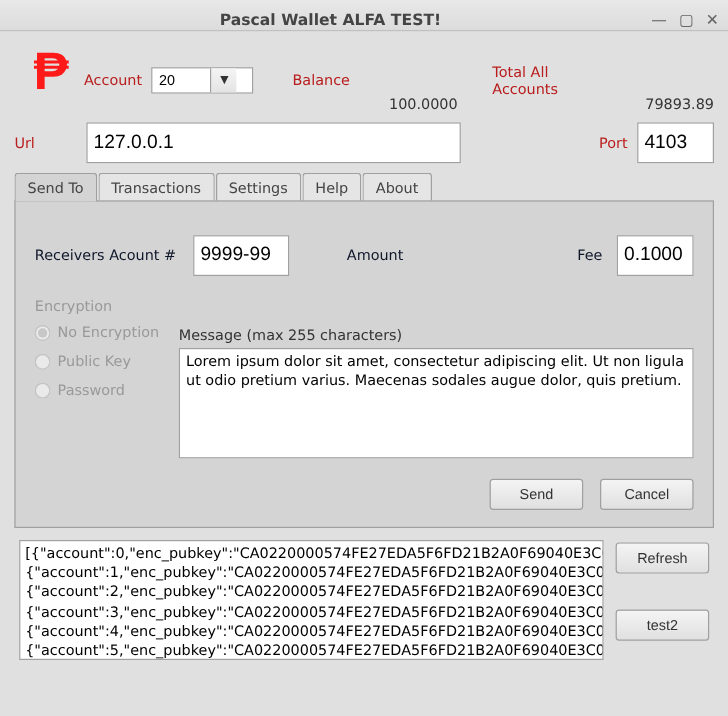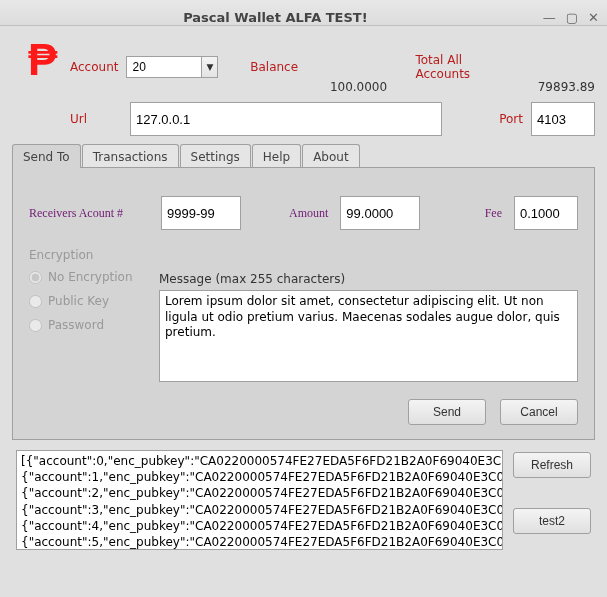--- a/index.html
+++ b/index.html
@@ -35,33 +35,33 @@
   left: 28px;
   top: 38px;
   font-size: 44px;
   font-weight: 900;
   color: #ff1a1a;
   font-family: Arial, sans-serif;
   line-height: 1;
 }
 .row { display: flex; align-items: center; gap: 8px; margin-bottom: 8px; }
 .row.header1 { margin-left: 58px; padding-top: 6px; }
-.row.header2 { margin-left: 58px; }
+.row.header2 { }
 label.fld { color: #b91c1c; }
 .combo {
   display: flex;
   align-items: center;
   border: 1px solid #a0a0a0;
   background: #fff;
   height: 22px;
   width: 92px;
 }
 .combo input {
   border: none;
-  width: 74px;
+  width: 48px;
   padding: 0 5px;
   font-size: 12px;
   height: 20px;
   outline: none;
   background: transparent;
 }
 .combo .arrow {
   width: 22px;
   height: 20px;
   border-left: 1px solid #a0a0a0;
@@ -71,21 +71,21 @@
   justify-content: center;
   font-size: 9px;
   color: #333;
 }
 .textval { color: #333; margin-top: 40px; }
 input.textbox {
   border: 1px solid #a0a0a0;
   background: #fff;
   height: 22px;
   padding: 16px 5px;
-  font-size: 13px;
+  font-size: 16px;
   outline: none;
 }
 .tabs-wrap { margin-top: 6px; }
 .tabstrip { display: flex; }
 .tab {
   border: 1px solid #a0a0a0;
   border-bottom: none;
   background: #e5e5e5;
   padding: 5px 10px 4px 10px;
   margin-right: 1px;
@@ -100,23 +100,23 @@
 }
 .tabpanel {
   border: 1px solid #a0a0a0;
   background: #d4d4d4;
   padding: 28px 16px 14px 16px;
   min-height: 270px;
   position: relative;
   margin-top: -1px;
 }
 .form-row { display: flex; align-items: center; gap: 12px; margin-bottom: 18px; }
-.form-row label { color: #701a75; font-family: Liberation Serif, serif; }
+.form-row label { color: #0f172a; }
 .form-row .spacer { flex: 1; }
-.enc-block { display: flex; gap: 10px; }
+.enc-block { display: flex; }
 .enc-col { width: 120px; }
 .enc-col .enc-title { color: #999; margin-bottom: 8px; }
 .radio-row { display: flex; align-items: center; gap: 6px; margin-bottom: 10px; color: #999; }
 .radio-row input { accent-color: #999; }
 .msg-col { flex: 1; margin-top: 24px; }
 .msg-col .msg-title { margin-bottom: 4px; color: #333; }
 textarea.msgbox {
   width: 100%;
   height: 92px;
   border: 1px solid #a0a0a0;
@@ -209,21 +209,20 @@
       <div class="tab">Help</div>
       <div class="tab">About</div>
     </div>
 
     <div class="tabpanel">
       <div class="form-row">
         <label style="width:120px">Receivers Acount #</label>
         <input class="textbox" style="width: 80px;" value="9999-99">
         <span style="width:24px"></span>
         <label>Amount</label>
-        <input class="textbox" style="width: 80px;" value="99.0000">
         <span class="spacer"></span>
         <label>Fee</label>
         <input class="textbox" style="width: 64px;" value="0.1000">
       </div>
 
       <div class="enc-block">
         <div class="enc-col">
           <div class="enc-title">Encryption</div>
           <div class="radio-row">
             <input type="radio" name="enc" checked="" disabled="" style="">

